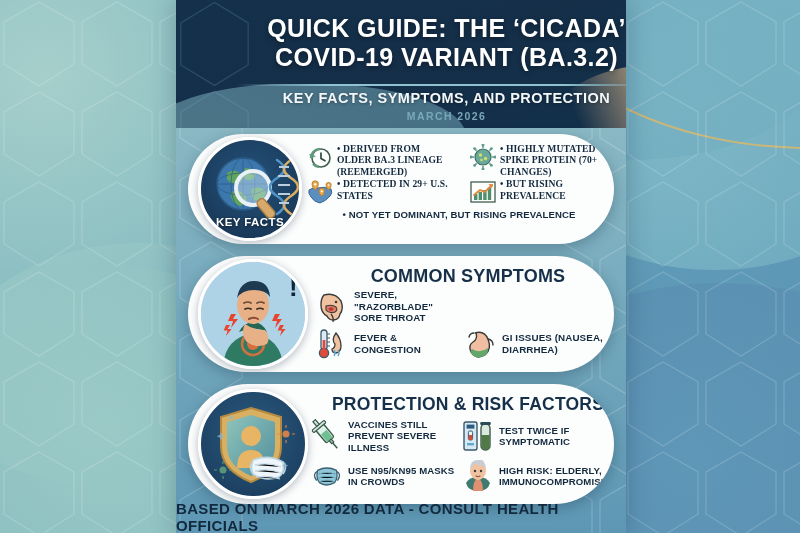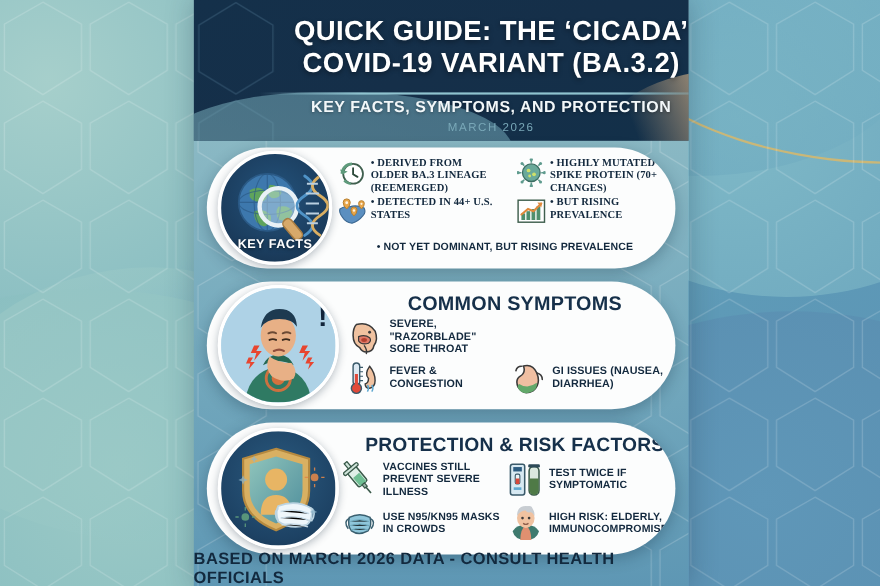--- a/index.html
+++ b/index.html
@@ -53,21 +53,21 @@
     border-radius:50% 50% 40% 60%/70% 60% 40% 40%;opacity:.55;}
   .title-main{position:absolute;left:0;right:0;top:14px;text-align:center;
     color:#ffffff;font-weight:bold;font-size:25px;line-height:29px;
     letter-spacing:.4px;text-shadow:0 2px 5px rgba(0,0,0,.38);padding:0 14px;}
   .title-rule{position:absolute;left:60px;right:60px;top:84px;height:2px;
     background:linear-gradient(90deg,rgba(140,190,200,0),#8fc3cf 22%,#8fc3cf 78%,rgba(140,190,200,0));}
   .title-sub{position:absolute;left:0;right:0;top:90px;text-align:center;
     color:#f2f7f9;font-weight:bold;font-size:14.5px;letter-spacing:.5px;
     text-shadow:0 1px 3px rgba(0,0,0,.35);}
   .title-date{position:absolute;left:0;right:0;top:110px;text-align:center;
-    color:#79a8b8;font-weight:normal;font-size:10.5px;letter-spacing:1.4px;}
+    color:#79a8b8;font-weight:bold;font-size:10.5px;letter-spacing:1.4px;}
   .cicada{position:absolute;right:8px;top:2px;width:48px;height:74px;}
 
   
   .card{position:absolute;left:12px;width:426px;background:#fcfdfd;
     border-radius:60px;box-shadow:0 4px 14px rgba(16,42,62,.3);overflow:hidden;}
   #card-facts{top:134px;height:110px;}
   #card-symptoms{top:256px;height:116px;}
   #card-protection{top:384px;height:120px;}
 
   .badge{position:absolute;left:10px;top:50%;transform:translateY(-50%);
@@ -86,21 +86,21 @@
   .card-title{position:absolute;font-weight:bold;color:#16304a;letter-spacing:.2px;}
   #symptoms-title{left:135px;top:10px;width:290px;text-align:center;font-size:18px;}
   #protection-title{left:132px;top:10px;width:296px;text-align:center;font-size:17.5px;}
 
   .facts-grid{position:absolute;left:118px;top:8px;width:306px;}
   .fact-row{display:flex;gap:20px;font-family:Liberation Serif, serif;}
   .fact-cell{display:flex;align-items:flex-start;gap:3px;width:50%;}
   .fact-ico{flex:0 0 auto;width:28px;height:30px;display:flex;align-items:center;justify-content:center;}
   .fact-txt{font-size:9.6px;font-weight:bold;color:#13293e;line-height:11.4px;
     letter-spacing:.1px;padding-top:1px;}
-  .fact-wide{margin-top:12px;text-align:center;font-size:9.6px;font-weight:bold;
+  .fact-wide{margin-top:2px;text-align:center;font-size:9.6px;font-weight:bold;
     color:#13293e;letter-spacing:.1px;}
 
   .sym-grid{position:absolute;left:128px;top:33px;width:296px;}
   .sym-row{display:flex;margin-bottom:3px;}
   .sym-cell{display:flex;align-items:center;gap:4px;width:50%;}
   .sym-ico{flex:0 0 auto;width:34px;height:34px;display:flex;align-items:center;justify-content:center;}
   .sym-txt{font-size:9.8px;font-weight:bold;color:#13293e;line-height:11.6px;letter-spacing:.1px;}
 
   .pro-grid{position:absolute;left:122px;top:34px;width:302px;}
   .pro-row{display:flex;margin-bottom:4px;}
@@ -298,21 +298,21 @@
                 <g>
                   <path d="M13 12 a2.8 2.8 0 0 1 5.6 0 q0 3 -2.8 5.3 q-2.8 -2.3 -2.8 -5.3 Z" fill="#e8a64a" stroke="#b87f2e" stroke-width=".9"></path>
                   <circle cx="15.8" cy="12.3" r="1.1" fill="#fff4e2"></circle>
                 </g>
                 <g>
                   <path d="M20 6 a2.6 2.6 0 0 1 5.2 0 q0 2.8 -2.6 4.9 q-2.6 -2.1 -2.6 -4.9 Z" fill="#e8a64a" stroke="#b87f2e" stroke-width=".9"></path>
                   <circle cx="22.6" cy="6.3" r="1" fill="#fff4e2"></circle>
                 </g>
               </svg>
             </span>
-            <span class="fact-txt">• DETECTED IN 44+ U.S. STATES</span>
+            <span class="fact-txt">• DETECTED IN 29+ U.S. STATES</span>
           </div>
           <div class="fact-cell">
             <span class="fact-ico">
               <svg viewBox="0 0 28 26" width="28" height="26">
                 <rect x="2" y="3" width="24" height="20" fill="#ffffff" stroke="#3f5f4e" stroke-width="1.3"></rect>
                 <g fill="#4f8f6e">
                   <rect x="5" y="15" width="3.4" height="6"></rect>
                     <rect x="9.6" y="13" width="3.4" height="8"></rect>
                   <rect x="14.2" y="11" width="3.4" height="10"></rect>
                     <rect x="18.8" y="8.5" width="3.4" height="12.5"></rect>

